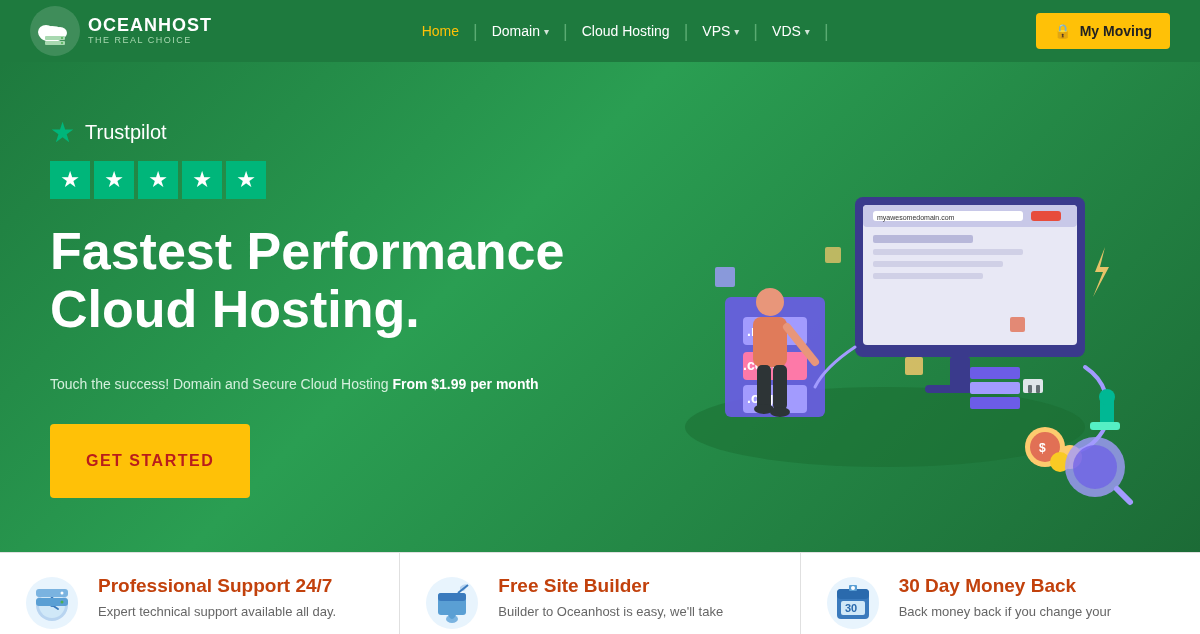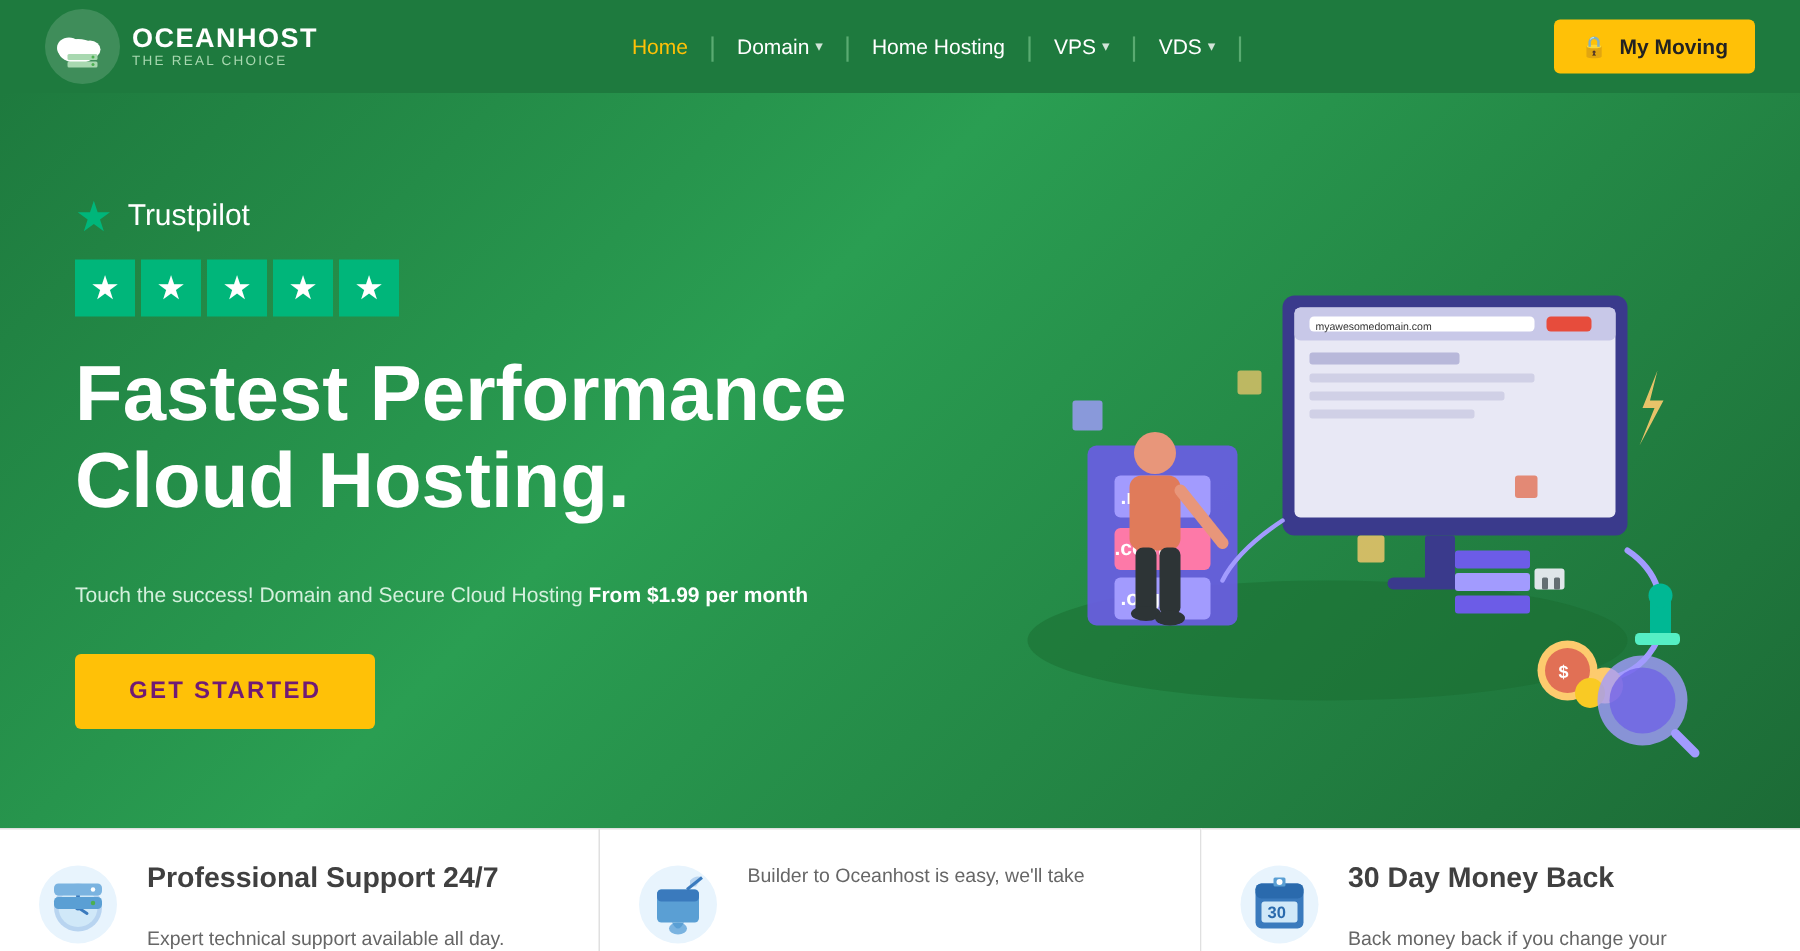--- a/index.html
+++ b/index.html
@@ -145,25 +145,25 @@
       color: #d4f0dd;
       font-size: 14px;
       margin-bottom: 32px;
     }
     .hero-subtitle strong {
       color: #fff;
       font-weight: 700;
     }
     .get-started-btn {
       background: #ffc107;
-      color: #701a75;
+      color: #b91c1c;
       font-size: 16px;
       font-weight: 700;
       letter-spacing: 1.5px;
-      padding: 16px 36px;
+      padding: 28px 36px;
       border: none;
       border-radius: 4px;
       cursor: pointer;
       text-transform: uppercase;
       display: inline-block;
     }
 
     
     .hero-illustration {
       flex: 1;
@@ -201,22 +201,22 @@
       width: 56px;
       height: 56px;
     }
     .feature-icon-svg {
       width: 56px;
       height: 56px;
     }
     .feature-text h3 {
       font-size: 19px;
       font-weight: 800;
-      color: #404040;
-      margin-bottom: 20px;
+      color: #c2410c;
+      margin-bottom: 6px;
     }
     .feature-text p {
       font-size: 13px;
       color: #666;
       line-height: 1.4;
     }
   </style>
 </head>
 <body>
 
@@ -248,21 +248,21 @@
     <a class="nav-item active">
       <span>Home</span>
     </a>
     <span class="nav-sep">|</span>
     <a class="nav-item">
       <span>Domain</span>
       <span class="chevron">▾</span>
     </a>
     <span class="nav-sep">|</span>
     <a class="nav-item">
-      <span>Home Hosting</span>
+      <span>Cloud Hosting</span>
     </a>
     <span class="nav-sep">|</span>
     <a class="nav-item">
       <span>VPS</span>
       <span class="chevron">▾</span>
     </a>
     <span class="nav-sep">|</span>
     <a class="nav-item">
       <span>VDS</span>
       <span class="chevron">▾</span>
@@ -412,20 +412,21 @@
         <rect x="14" y="18" width="28" height="8" rx="3" fill="#3a7abd"></rect>
 
         <ellipse cx="28" cy="44" rx="6" ry="4" fill="#7ab3e0"></ellipse>
         <path d="M24 40 Q28 48 32 40" fill="#5a9fd4"></path>
 
         <path d="M36 12 Q40 8 44 10 L40 16 L36 16 Z" fill="#b8d4f0"></path>
         <line x1="34" y1="18" x2="44" y2="10" stroke="#3a7abd" stroke-width="2"></line>
       </svg>
     </div>
     <div class="feature-text">
+      <h3>Free Site Builder</h3>
       <p>Builder to Oceanhost is easy, we'll take</p>
     </div>
   </div>
 
   <div class="feature-card">
     <div class="feature-icon-wrap">
       <svg class="feature-icon-svg" viewBox="0 0 56 56">
         <circle cx="28" cy="28" r="26" fill="#e8f4fd"></circle>
 
         <rect x="12" y="14" width="32" height="30" rx="4" fill="#3a7abd"></rect>

